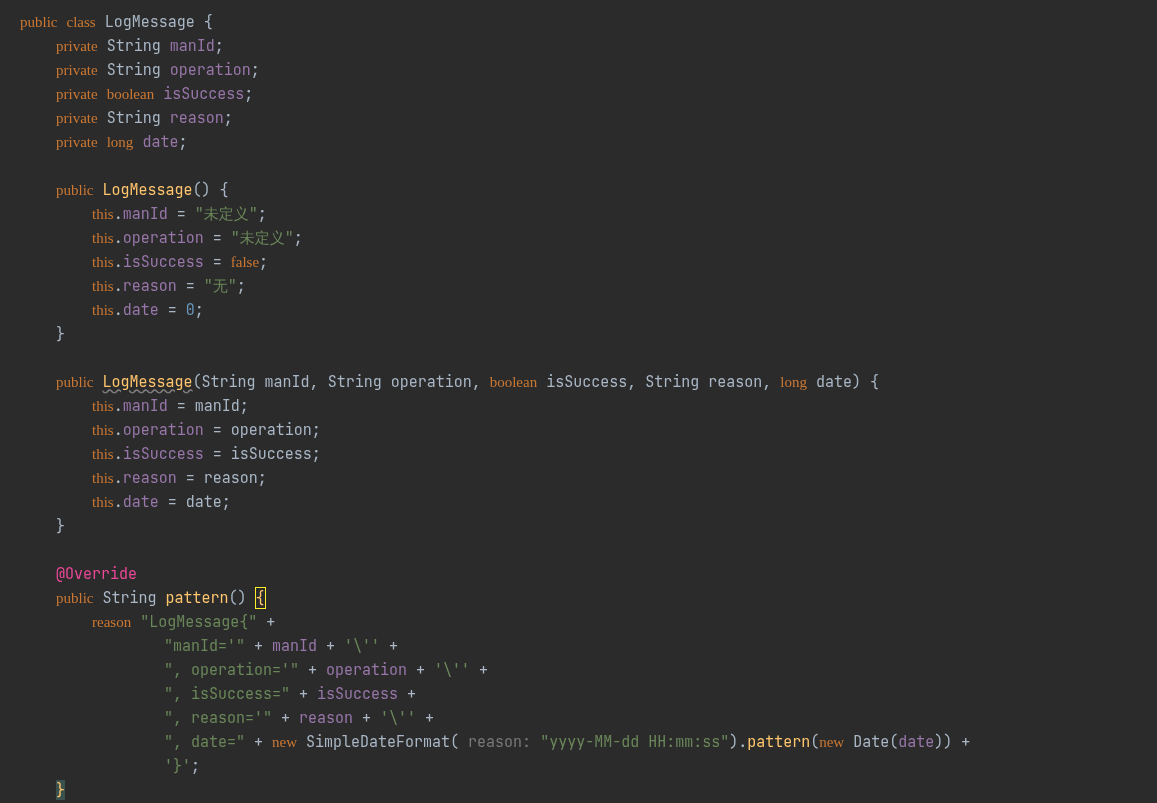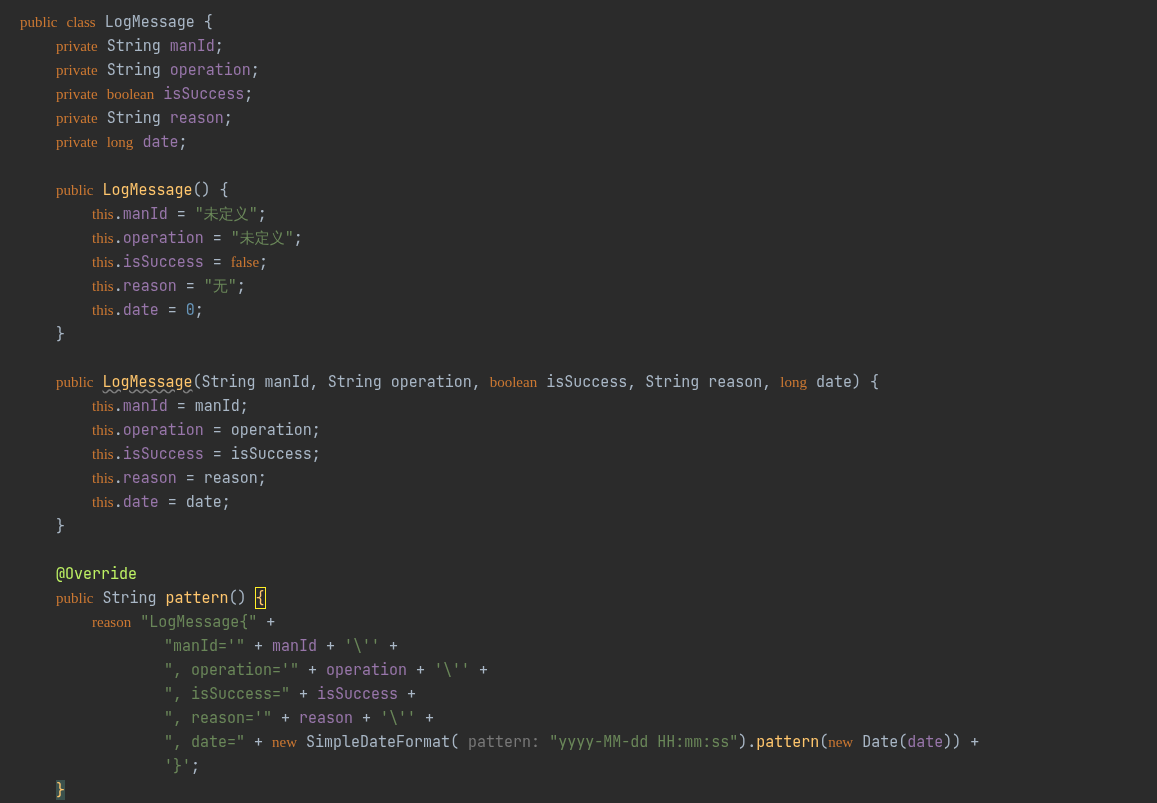--- a/index.html
+++ b/index.html
@@ -3,21 +3,21 @@
 <meta charset="utf-8">
 <style>
   html,body{margin:0;padding:0;background:#2b2b2b;width:1157px;height:803px;overflow:hidden;}
   pre{margin:0;padding:10px 0 0 20px;font-family:"JetBrains Mono","Consolas","Menlo",monospace;font-size:15px;line-height:24px;color:#a9b7c6;white-space:pre;}
   .kw{color:#cc7832;font-family:Liberation Serif, serif;}      
   .type{color:#a9b7c6;}    
   .id{color:#9876aa;}      
   .fn{color:#ffc66d;}      
   .str{color:#6a8759;}     
   .num{color:#6897bb;}     
-  .ann{color:#bef264;}     
+  .ann{color:#ec4899;}     
   .hint{color:#787878;font-style:normal;}
   .warn{color:#ffc66d;text-decoration:underline wavy #808080;}
   .brace{color:#a9b7c6;}
   .hl-brace{border:1px solid #ffef28;margin:-1px;color:#ffc66d;}
   .hl-brace2{background:#3b514d;color:#ffc66d;}
 </style>
 </head>
 <body>
 
 <pre><span><span class="kw">public</span> <span class="kw">class</span> <span class="type">LogMessage</span> <span class="brace">{</span></span>
@@ -43,15 +43,15 @@
 <span>        <span class="kw">this</span>.<span class="id">date</span> = <span>date</span>;</span>
 <span>    <span class="brace">}</span></span>
 <span> </span>
 <span>    <span class="ann">@Override</span></span>
 <span>    <span class="kw">public</span> <span class="type">String</span> <span class="fn">pattern</span>() <span class="hl-brace">{</span></span>
 <span>        <span class="kw">reason</span> <span class="str">"LogMessage{"</span> +</span>
 <span>                <span class="str">"manId='"</span> + <span class="id">manId</span> + <span class="str">'\''</span> +</span>
 <span>                <span class="str">", operation='"</span> + <span class="id">operation</span> + <span class="str">'\''</span> +</span>
 <span>                <span class="str">", isSuccess="</span> + <span class="id">isSuccess</span> +</span>
 <span>                <span class="str">", reason='"</span> + <span class="id">reason</span> + <span class="str">'\''</span> +</span>
-<span>                <span class="str">", date="</span> + <span class="kw">new</span> <span class="type">SimpleDateFormat</span>( <span class="hint">pattern:</span> <span class="str">"yyyy-MM-dd HH:mm:ss"</span>).<span class="fn">pattern</span>(<span class="kw">new</span> <span class="type">Date</span>(<span class="id">date</span>)) +</span>
+<span>                <span class="str">", date="</span> + <span class="kw">new</span> <span class="type">SimpleDateFormat</span>( <span class="hint">reason:</span> <span class="str">"yyyy-MM-dd HH:mm:ss"</span>).<span class="fn">pattern</span>(<span class="kw">new</span> <span class="type">Date</span>(<span class="id">date</span>)) +</span>
 <span>                <span class="str">'}'</span>;</span>
 <span>    <span class="hl-brace2">}</span></span></pre>
 
 </body></html>

